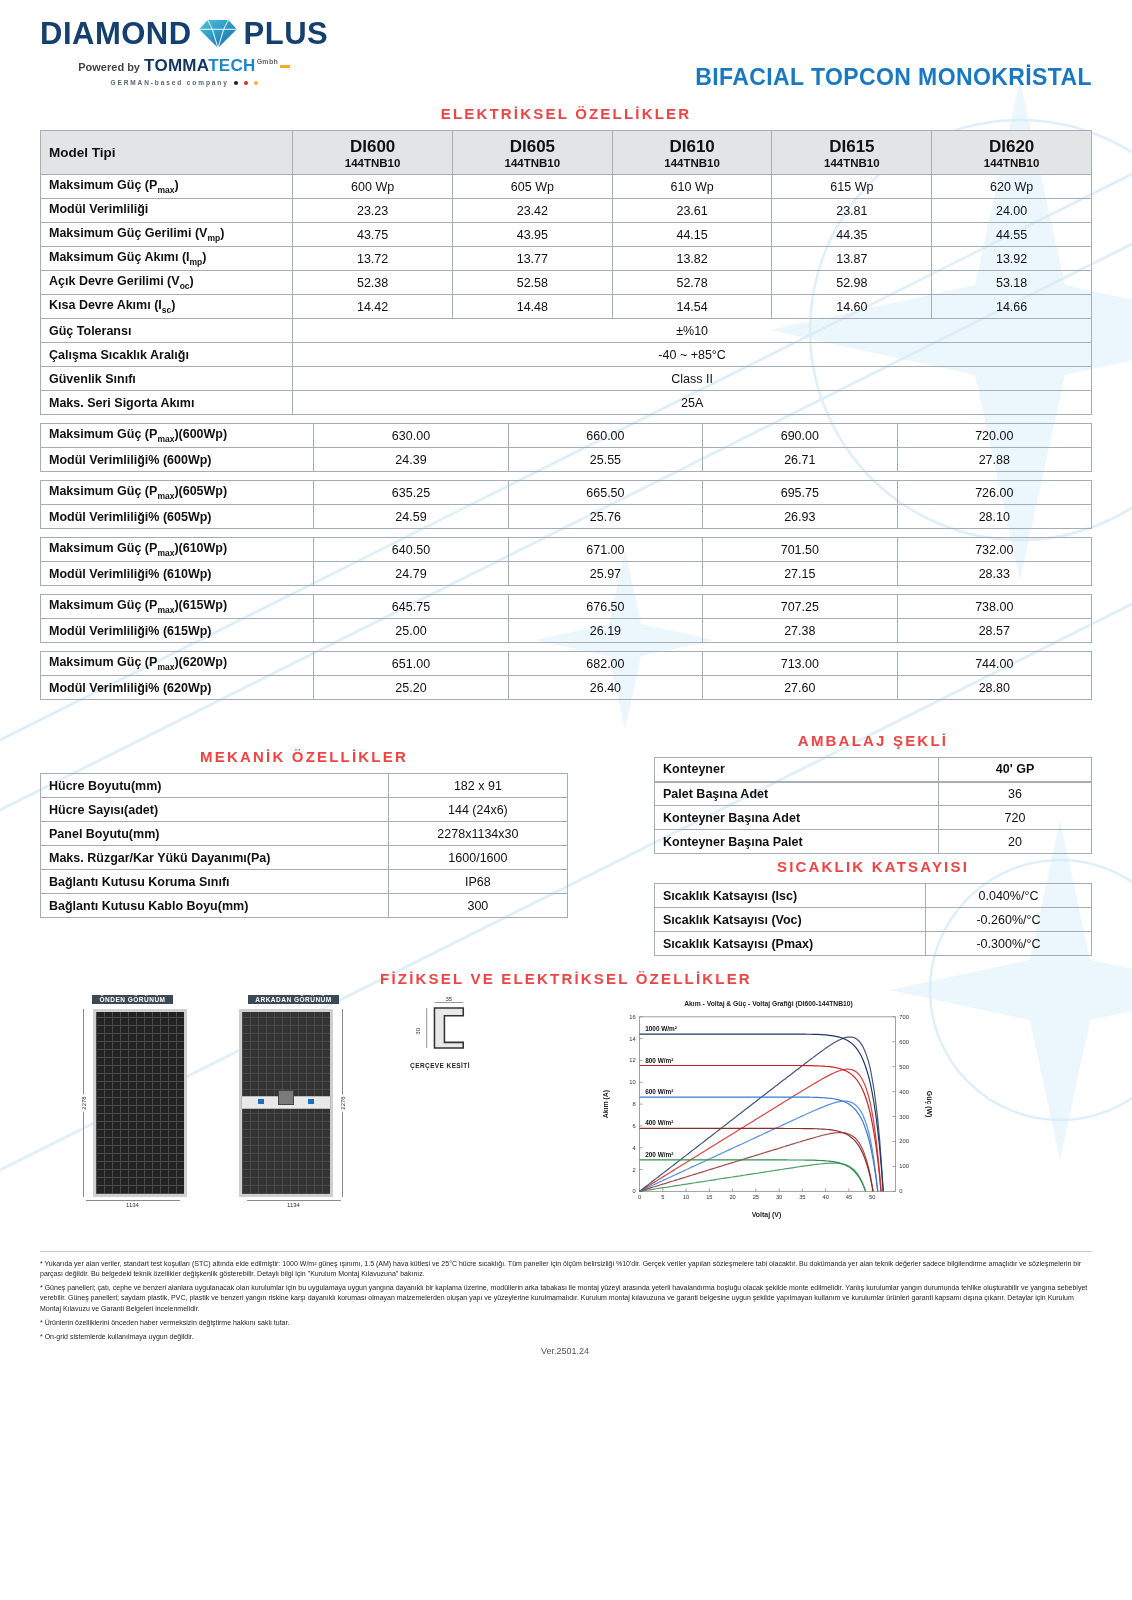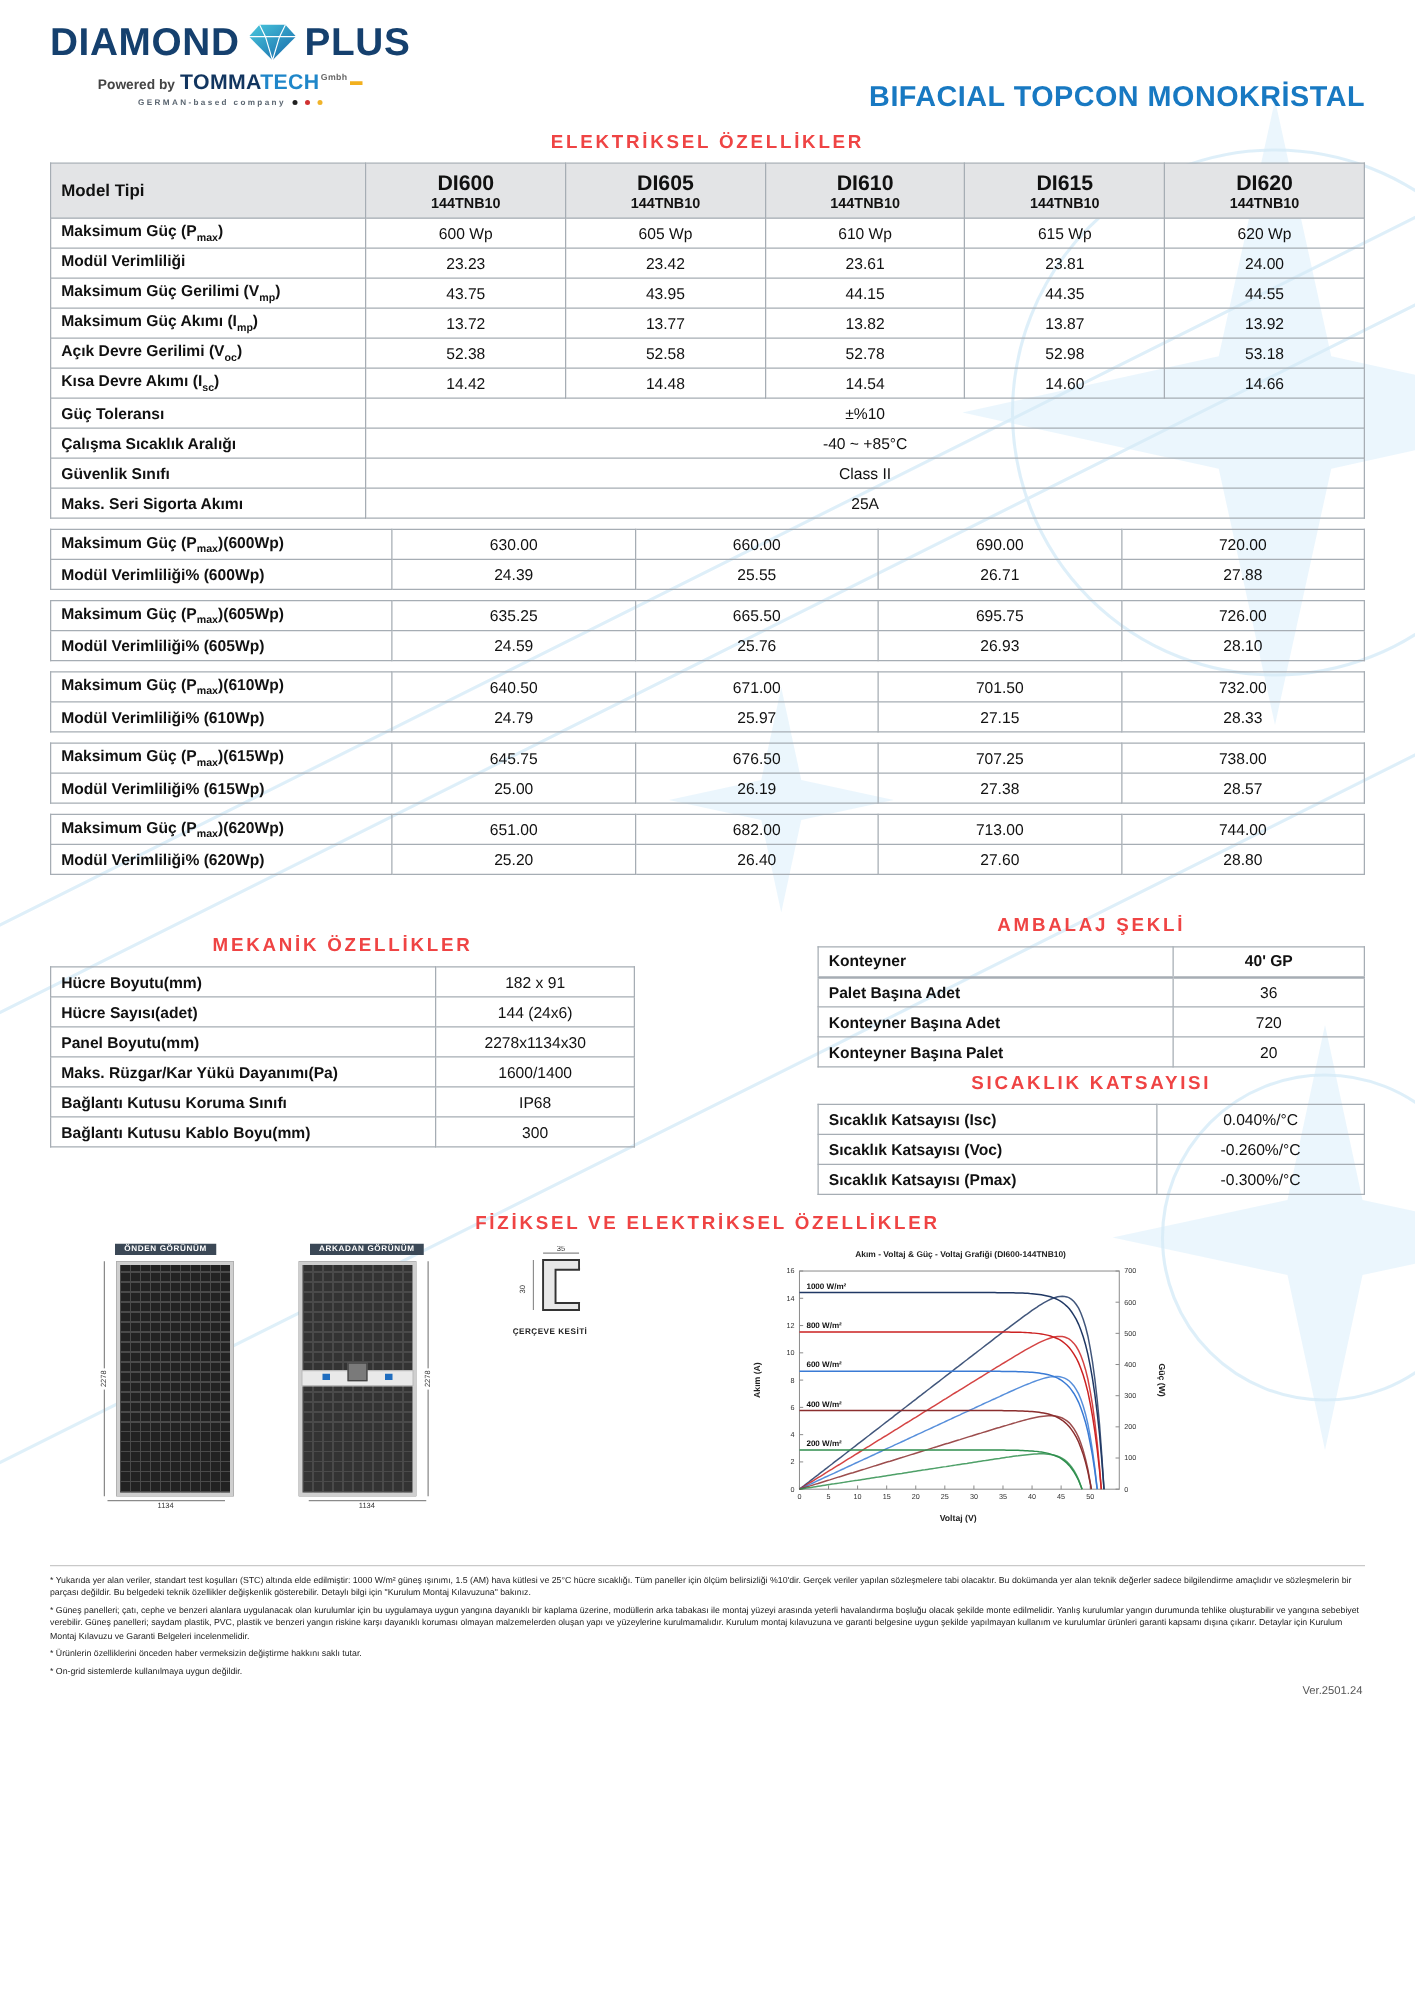--- a/index.html
+++ b/index.html
@@ -40,21 +40,21 @@
   .m-code{display:block;font-size:11.5px;font-weight:bold}
 
   .bif-head{margin-top:18px}
   .bif-head td{background:#d8dadc;height:31px;font-weight:bold}
   .bif-title{font-size:15.5px;padding-left:10px;text-align:left}
   .bif-head .val{font-weight:normal;color:#222;font-size:12.5px}
   .bif-group{margin-top:8px}
 
   
   .mid{display:flex;justify-content:space-between;margin-top:18px;align-items:flex-start}
-  .mid-left{width:468px;margin-top:16px}
+  .mid-left{width:528px;margin-top:16px}
   .mid-right{width:438px}
   .pack .head td{font-weight:bold;border-bottom-width:2px}
   .mt2{margin-top:4px}
 
   
   .phys-row{display:flex;align-items:flex-start;gap:52px;padding-left:38px;margin-top:6px}
   .draw{display:flex;flex-direction:column;align-items:center}
   .draw-title{font-size:6.5px;font-weight:bold;color:#fff;background:#3b4856;padding:1px 7px;letter-spacing:.5px;margin-bottom:5px}
   .panel-wrap{display:flex;align-items:stretch;gap:4px}
   .vdim{position:relative;width:11px}
@@ -74,21 +74,21 @@
   .chart-box{margin-left:62px}
   .iv-chart{width:345px;height:238px}
   .iv-chart text{font-family:"Liberation Sans",sans-serif}
   .c-title{font-size:6.8px;font-weight:bold;text-anchor:middle;fill:#222}
   .c-xlabel{font-size:7px;font-weight:bold;text-anchor:middle;fill:#222}
   .c-ylabel{font-size:7px;font-weight:bold;text-anchor:middle;fill:#222}
 
   
   .notes{margin-top:14px;border-top:1px solid #c9c9c9;padding-top:7px}
   .notes p{font-size:7px;color:#222;line-height:1.45;margin-bottom:4px}
-  .version{text-align:right;font-size:9px;color:#555;margin-top:4px;padding-right:2px}
+  .version{text-align:center;font-size:9px;color:#555;margin-top:4px;padding-right:2px}
 </style>
 </head>
 <body>
 
 <div class="page">
 
   <svg class="wm" width="1132" height="1600" viewBox="0 0 1132 1600">
     <g fill="#dbeffb" opacity="0.55">
       <polygon points="1020,80 1065,285 1270,330 1065,375 1020,580 975,375 770,330 975,285"></polygon>
       <polygon points="1060,820 1090,960 1230,990 1090,1020 1060,1160 1030,1020 890,990 1030,960"></polygon>
@@ -387,21 +387,21 @@
           <tr>
                 <td class="lbl">Hücre Sayısı(adet)</td>
                 <td class="val">144 (24x6)</td>
               </tr>
           <tr>
                 <td class="lbl">Panel Boyutu(mm)</td>
                 <td class="val">2278x1134x30</td>
               </tr>
           <tr>
                 <td class="lbl">Maks. Rüzgar/Kar Yükü Dayanımı(Pa)</td>
-                <td class="val">1600/1400</td>
+                <td class="val">1600/1600</td>
               </tr>
           <tr>
                 <td class="lbl">Bağlantı Kutusu Koruma Sınıfı</td>
                 <td class="val">IP68</td>
               </tr>
           <tr>
                 <td class="lbl">Bağlantı Kutusu Kablo Boyu(mm)</td>
                 <td class="val">300</td>
               </tr>
         </tbody>

